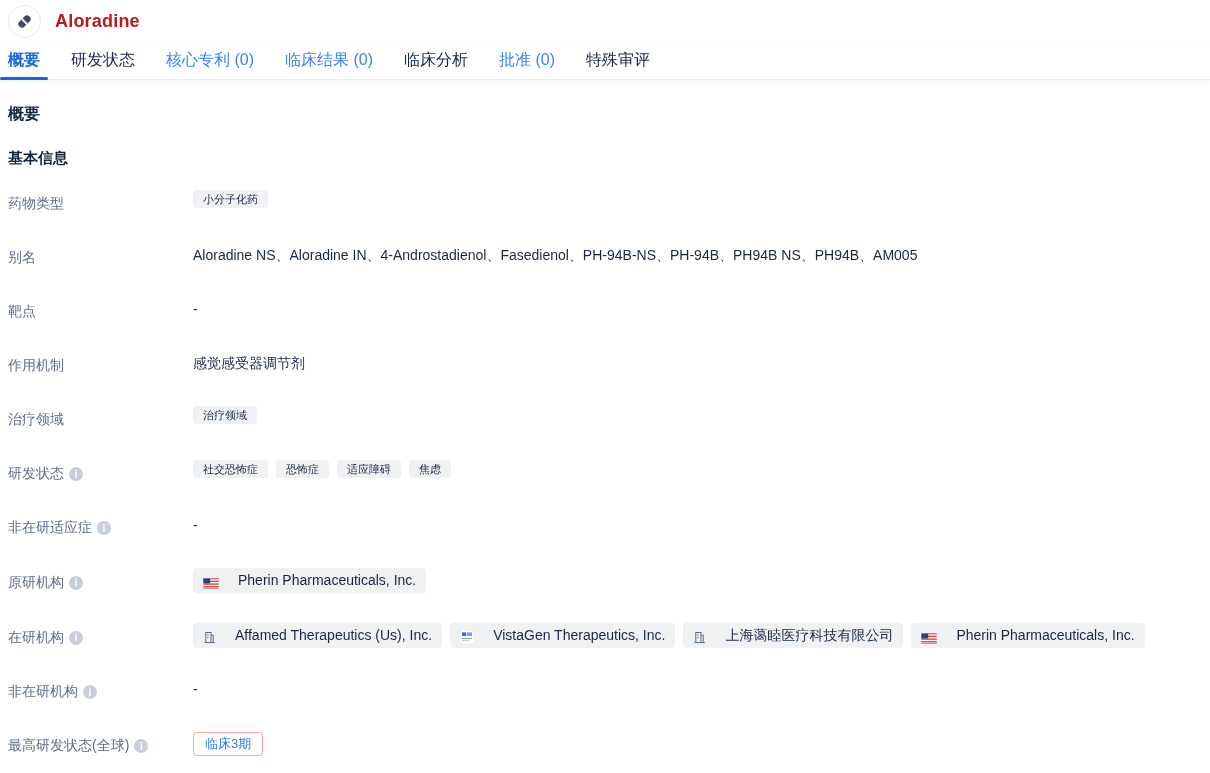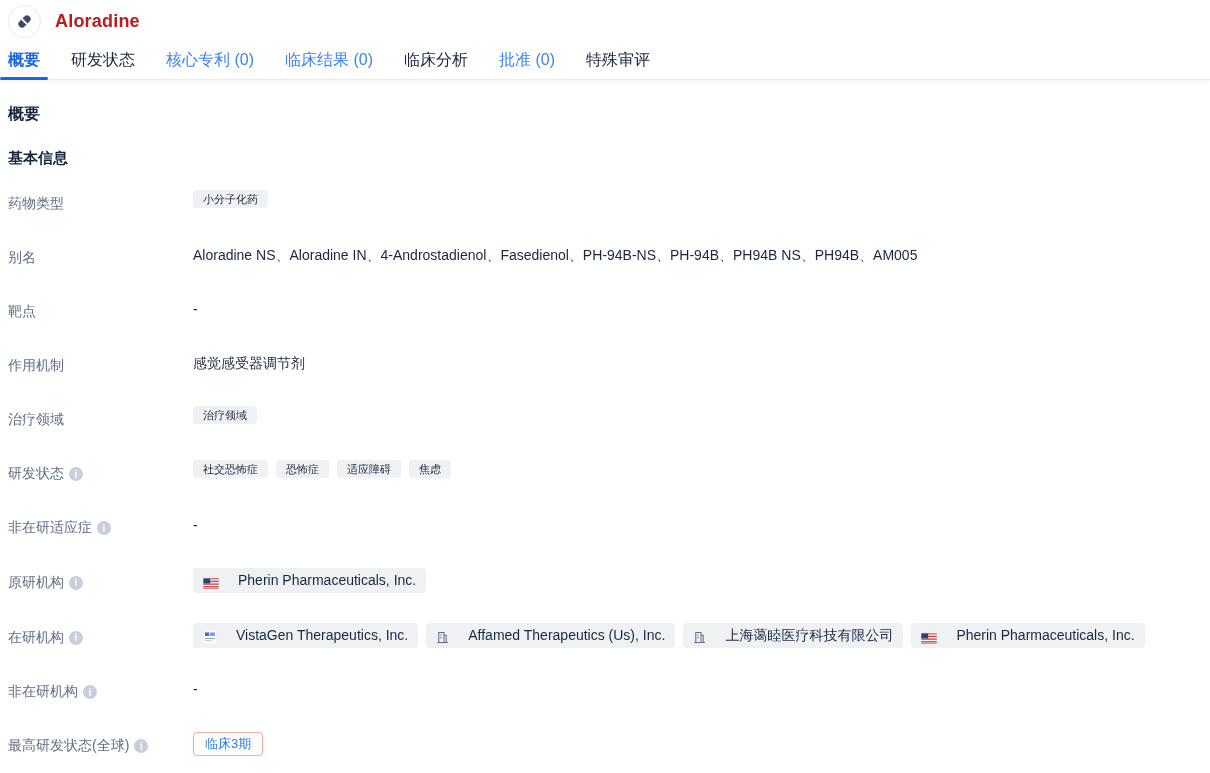--- a/index.html
+++ b/index.html
@@ -199,41 +199,41 @@
   </div>
 
   <div class="row">
     <div class="row-label">
       <span>在研机构</span>
       <span class="info">i</span>
     </div>
     <div class="row-value">
       <span class="tag company">
         <span class="cicon">
+          <svg width="13" height="14" viewBox="0 0 14 14" fill="none">
+            <path d="M3 13V2.2h5.6V13" stroke="#5f6d85" stroke-width="1.1"></path>
+            <path d="M8.6 5.2H11V13" stroke="#5f6d85" stroke-width="1.1"></path>
+            <path d="M1.4 13h11.4" stroke="#5f6d85" stroke-width="1.1"></path>
+            <rect x="4.6" y="4.2" width="1.3" height="1.3" fill="#5f6d85"></rect>
+            <rect x="4.6" y="7" width="1.3" height="1.3" fill="#5f6d85"></rect>
+          </svg>
+        </span>
+        <span>Affamed Therapeutics (Us), Inc.</span>
+      </span>
+      <span class="tag company">
+        <span class="cicon">
           <svg width="14" height="14" viewBox="0 0 14 14">
             <rect width="14" height="14" rx="2.5" fill="#ffffff" stroke="#dfe3e9" stroke-width="0.8"></rect>
             <rect x="2" y="2.4" width="4.2" height="3.6" fill="#3b6fd4"></rect>
             <rect x="7" y="2.4" width="5" height="3.6" fill="#7aa0e8"></rect>
             <rect x="2" y="8" width="10" height="1.1" fill="#9aa3b2"></rect>
             <rect x="2" y="10.2" width="7" height="1.1" fill="#c2c8d2"></rect>
           </svg>
         </span>
         <span>VistaGen Therapeutics, Inc.</span>
-      </span>
-      <span class="tag company">
-        <span class="cicon">
-          <svg width="13" height="14" viewBox="0 0 14 14" fill="none">
-            <path d="M3 13V2.2h5.6V13" stroke="#5f6d85" stroke-width="1.1"></path>
-            <path d="M8.6 5.2H11V13" stroke="#5f6d85" stroke-width="1.1"></path>
-            <path d="M1.4 13h11.4" stroke="#5f6d85" stroke-width="1.1"></path>
-            <rect x="4.6" y="4.2" width="1.3" height="1.3" fill="#5f6d85"></rect>
-            <rect x="4.6" y="7" width="1.3" height="1.3" fill="#5f6d85"></rect>
-          </svg>
-        </span>
-        <span>Affamed Therapeutics (Us), Inc.</span>
       </span>
       <span class="tag company">
         <span class="cicon">
           <svg width="13" height="14" viewBox="0 0 14 14" fill="none">
             <path d="M3 13V2.2h5.6V13" stroke="#5f6d85" stroke-width="1.1"></path>
             <path d="M8.6 5.2H11V13" stroke="#5f6d85" stroke-width="1.1"></path>
             <path d="M1.4 13h11.4" stroke="#5f6d85" stroke-width="1.1"></path>
             <rect x="4.6" y="4.2" width="1.3" height="1.3" fill="#5f6d85"></rect>
             <rect x="4.6" y="7" width="1.3" height="1.3" fill="#5f6d85"></rect>
           </svg>

